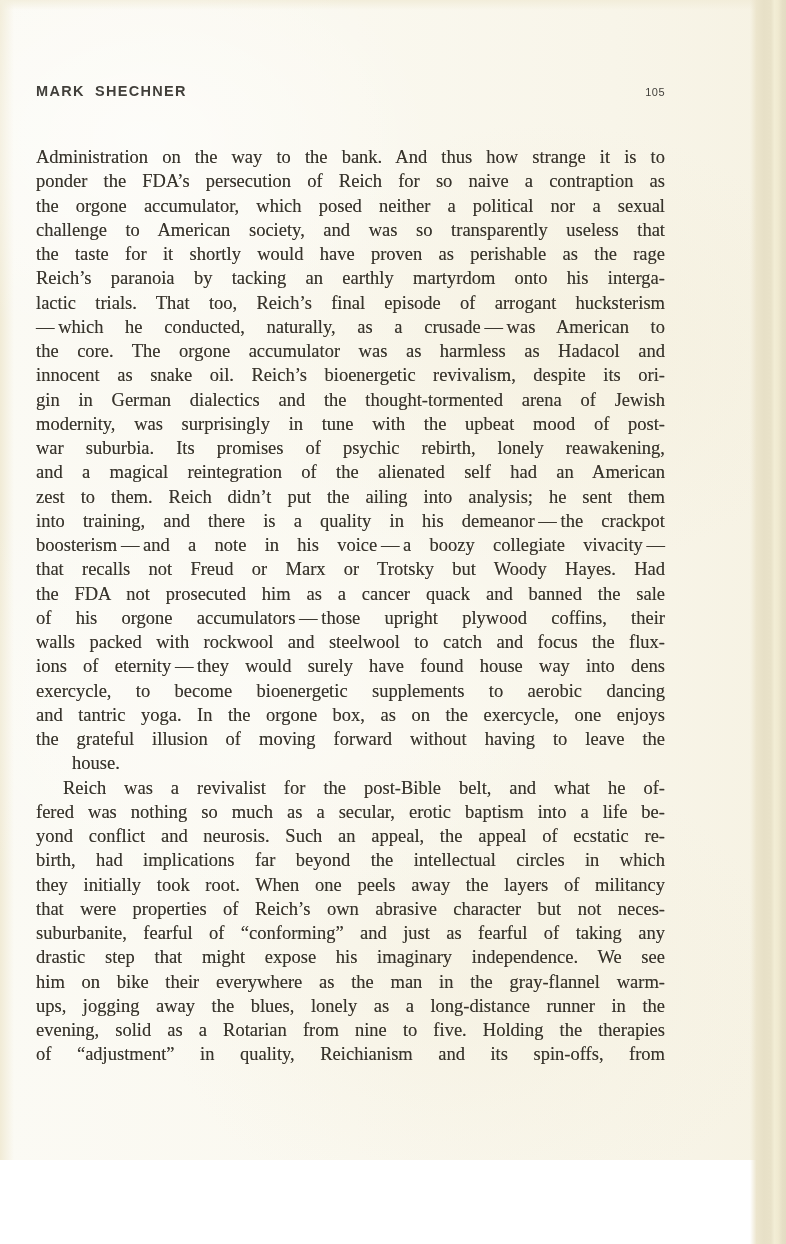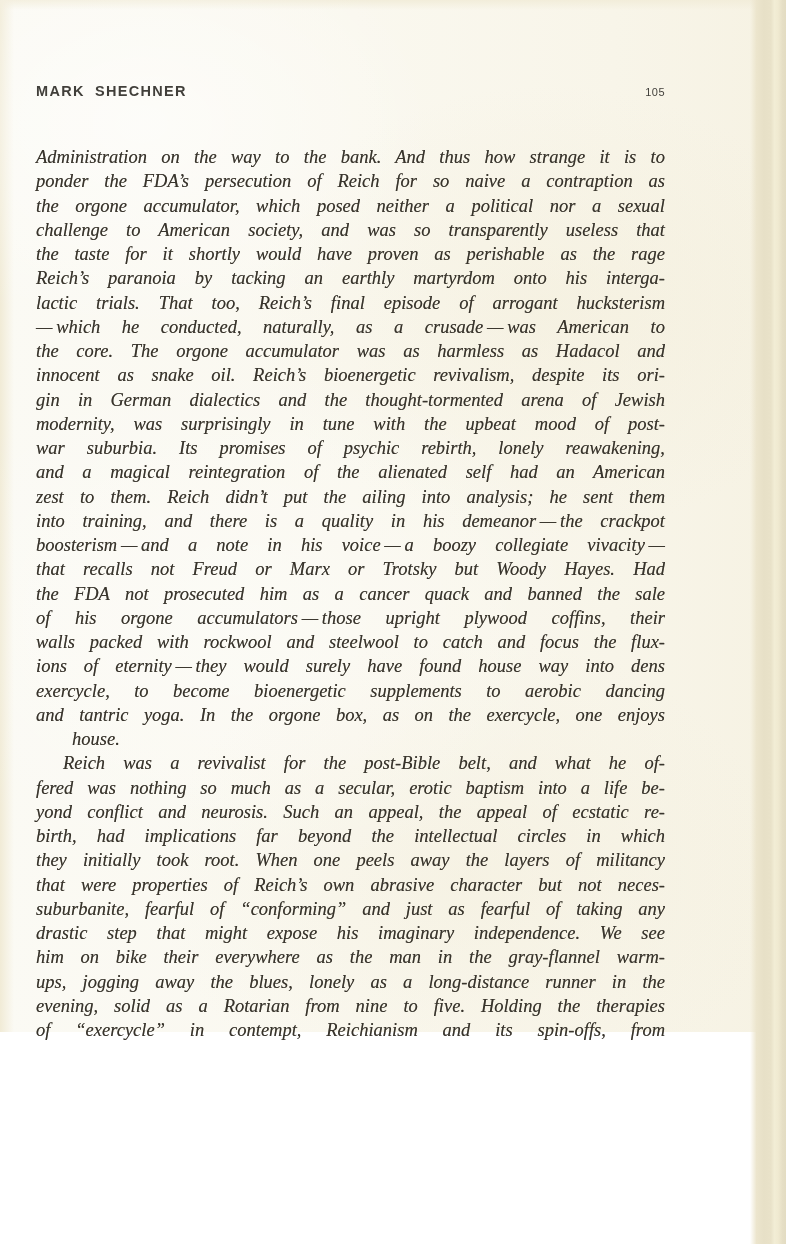--- a/index.html
+++ b/index.html
@@ -6,21 +6,21 @@
     margin: 0;
     padding: 0;
     width: 786px;
     height: 1244px;
     overflow: hidden;
   }
   .page {
     position: absolute;
     top: 0; left: 0;
     width: 786px;
-    height: 1032px;
+    height: 1160px;
     background:
       radial-gradient(ellipse 420px 300px at 18% 12%, rgba(255,255,255,0.55), rgba(255,255,255,0) 70%),
       radial-gradient(ellipse 500px 380px at 30% 60%, rgba(255,255,255,0.35), rgba(255,255,255,0) 70%),
       radial-gradient(ellipse 400px 300px at 70% 30%, rgba(240,233,209,0.35), rgba(240,233,209,0) 75%),
       radial-gradient(ellipse 420px 320px at 60% 85%, rgba(241,235,214,0.40), rgba(241,235,214,0) 75%),
       linear-gradient(180deg, #f2edda 0px, rgba(242,237,218,0) 10px),
       linear-gradient(90deg, #f1ebd6 0px, rgba(241,235,214,0) 14px),
       linear-gradient(90deg, #fbfaf4 0%, #faf8ef 45%, #f8f5e9 78%, #f6f2e3 100%);
     background-color: var(--paper, #f9f7ee);
   }
@@ -63,21 +63,20 @@
   .page-body {
     position: absolute;
     top: 145px;
     left: 36px;
     width: 629px;
     font-family: "Liberation Serif", serif;
     font-size: 18.5px;
     line-height: 24.25px;
     color: var(--ink, #38342c);
     text-shadow: 0 0 0.5px rgba(56,52,44,0.55);
-    font-style: italic;
   }
   .paragraph { margin: 0; }
   .line {
     text-align: justify;
     text-align-last: justify;
     height: 24.25px;
     overflow: visible;
   }
   .line.unjustified { text-align-last: left; margin-left: 36px; }
   .line.indent { text-indent: 27px; }
@@ -112,30 +111,31 @@
         <div class="line">zest to them. Reich didn’t put the ailing into analysis; he sent them</div>
         <div class="line">into training, and there is a quality in his demeanor — the crackpot</div>
         <div class="line">boosterism — and a note in his voice — a boozy collegiate vivacity —</div>
         <div class="line">that recalls not Freud or Marx or Trotsky but Woody Hayes. Had</div>
         <div class="line">the FDA not prosecuted him as a cancer quack and banned the sale</div>
         <div class="line">of his orgone accumulators — those upright plywood coffins, their</div>
         <div class="line">walls packed with rockwool and steelwool to catch and focus the flux-</div>
         <div class="line">ions of eternity — they would surely have found house way into dens</div>
         <div class="line">exercycle, to become bioenergetic supplements to aerobic dancing</div>
         <div class="line">and tantric yoga. In the orgone box, as on the exercycle, one enjoys</div>
+        <div class="line">the grateful illusion of moving forward without having to leave the</div>
         <div class="line unjustified">house.</div>
       </div>
       <div class="paragraph">
         <div class="line indent">Reich was a revivalist for the post-Bible belt, and what he of-</div>
         <div class="line">fered was nothing so much as a secular, erotic baptism into a life be-</div>
         <div class="line">yond conflict and neurosis. Such an appeal, the appeal of ecstatic re-</div>
         <div class="line">birth, had implications far beyond the intellectual circles in which</div>
         <div class="line">they initially took root. When one peels away the layers of militancy</div>
         <div class="line">that were properties of Reich’s own abrasive character but not neces-</div>
         <div class="line">suburbanite, fearful of “conforming” and just as fearful of taking any</div>
         <div class="line">drastic step that might expose his imaginary independence. We see</div>
         <div class="line">him on bike their everywhere as the man in the gray-flannel warm-</div>
         <div class="line">ups, jogging away the blues, lonely as a long-distance runner in the</div>
         <div class="line">evening, solid as a Rotarian from nine to five. Holding the therapies</div>
-        <div class="line">of “exercycle” in contempt, Reichianism and its spin-offs, from</div>
+        <div class="line">of “adjustment” in quality, Reichianism and its spin-offs, from</div>
       </div>
     </div>
 </div>
 
 </body></html>

